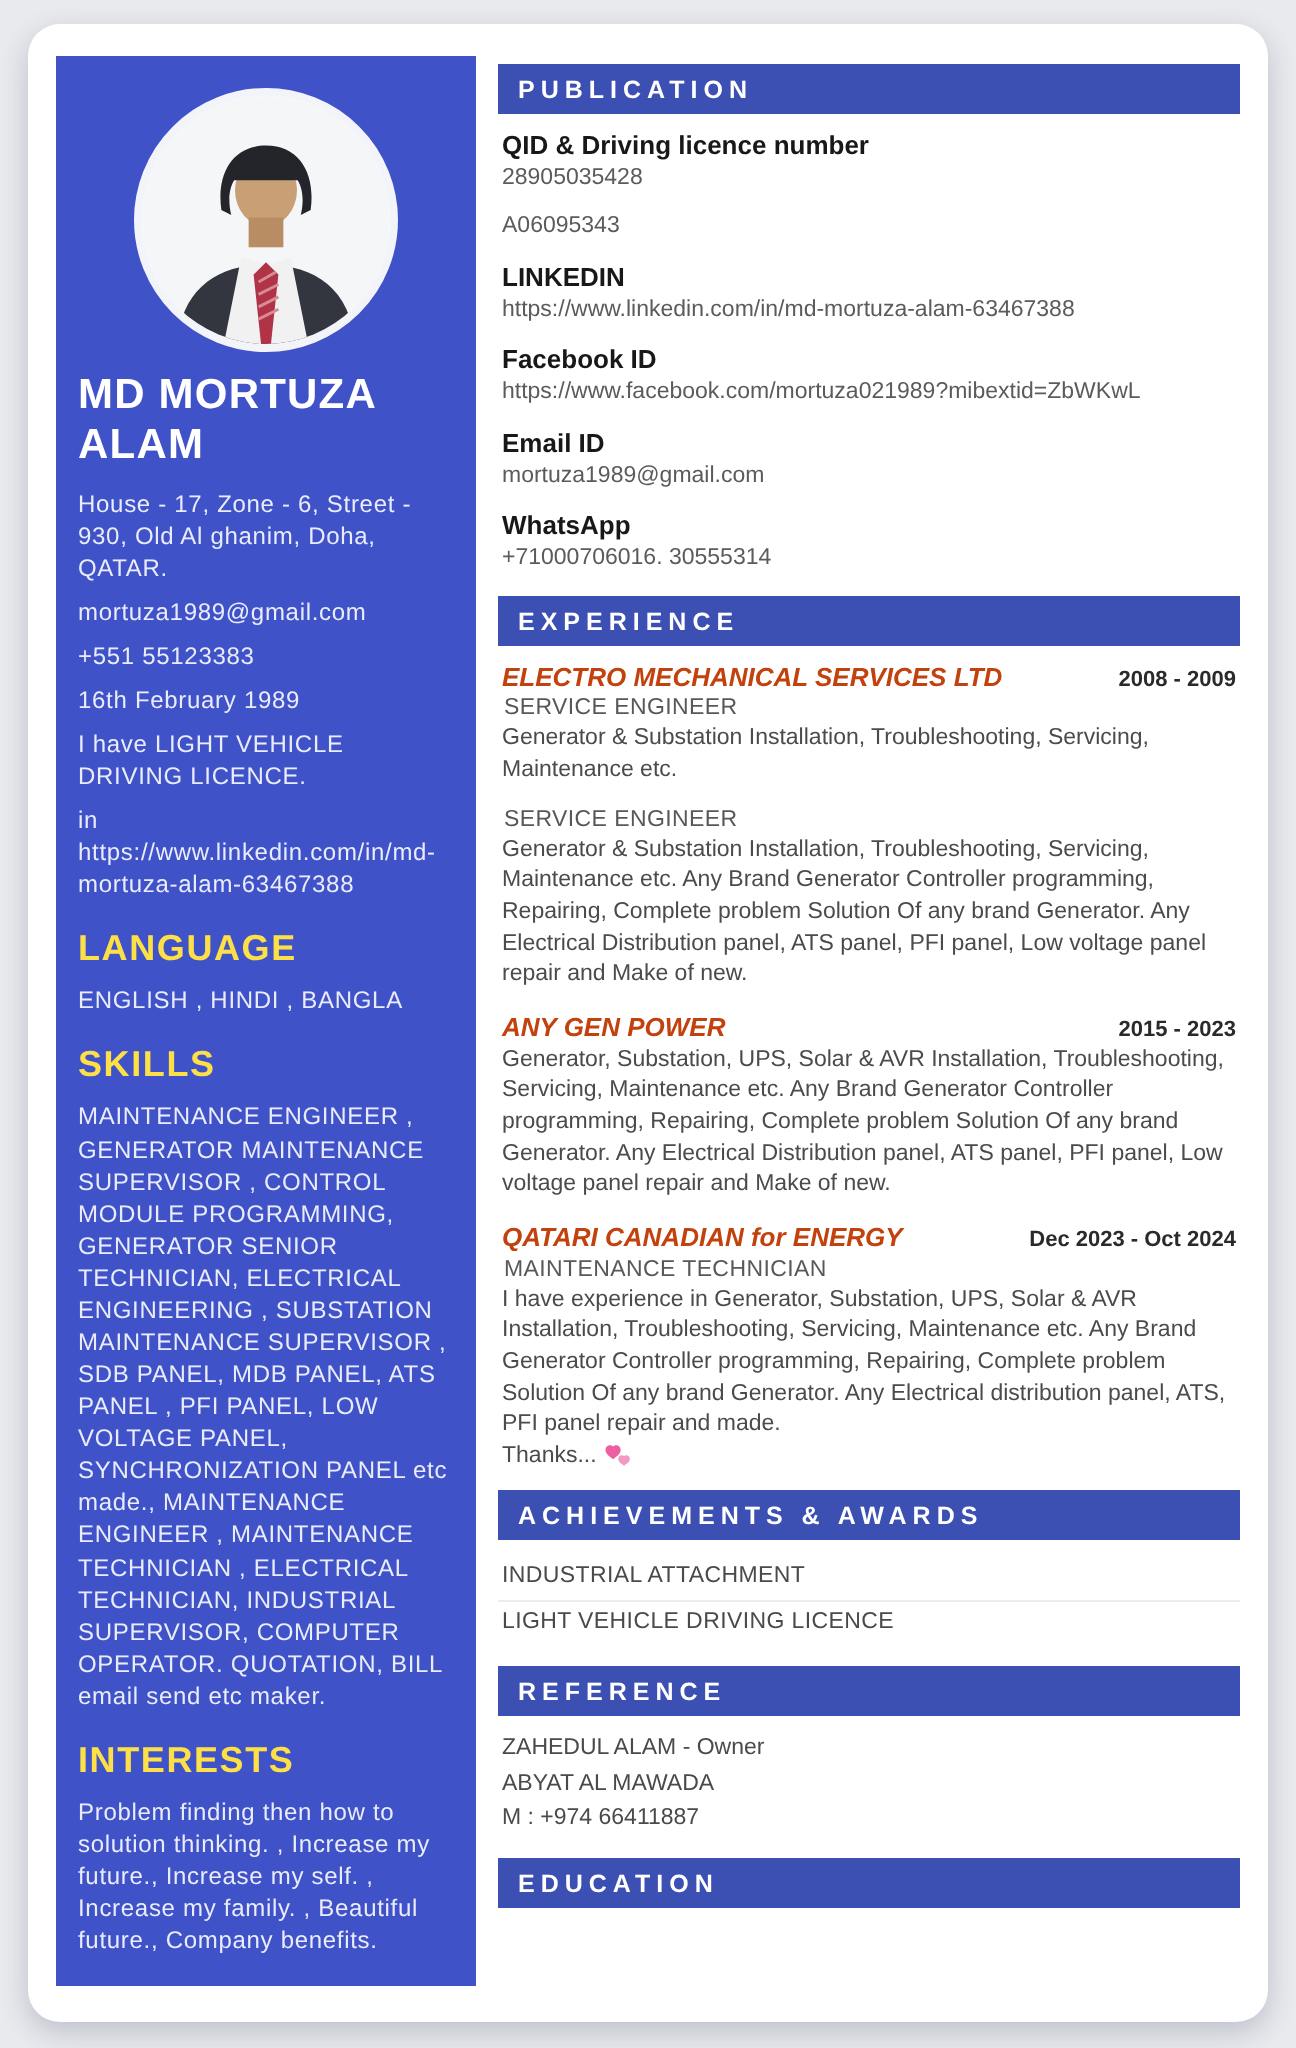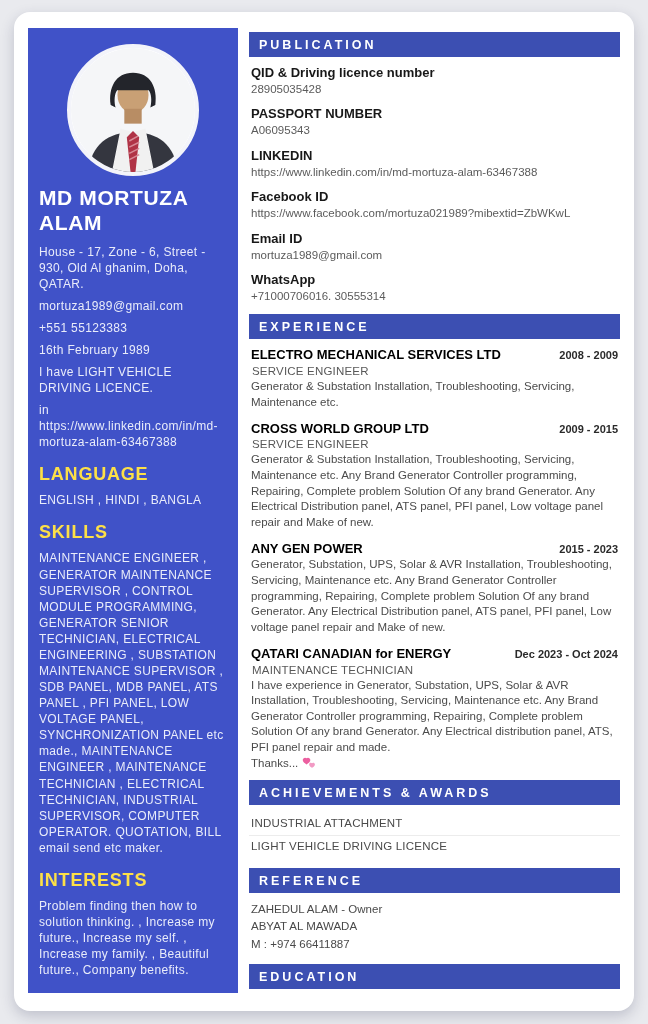--- a/index.html
+++ b/index.html
@@ -81,21 +81,21 @@
     letter-spacing:3px;
     padding:6px 10px 5px 10px;
     margin-bottom:8px;
   }
   .section{margin-bottom:10px;}
   .pub-item{margin:0 2px 9px 2px;}
   .pub-label{font-size:13px;font-weight:bold;color:#181818;line-height:1.3;}
   .pub-value{font-size:11.5px;color:#5b5b5b;line-height:1.35;}
   .entry{margin:0 2px 10px 2px;}
   .entry-top{display:flex;justify-content:space-between;align-items:baseline;gap:8px;}
-  .entry-title{font-size:13px;font-weight:bold;color:#000000;line-height:1.3;}
+  .entry-title{font-size:13px;font-weight:bold;color:#c2410c;line-height:1.3;font-style:italic;}
   .entry-date{font-size:11px;font-weight:bold;color:#2a2a2a;white-space:nowrap;text-align:right;}
   .entry-role{font-size:11.5px;color:#585858;margin:1px 0 2px 1px;letter-spacing:0.2px;}
   .entry-desc{font-size:11.5px;color:#4b4b4b;line-height:1.36;}
   .thanks-line{font-size:11.5px;color:#4b4b4b;display:flex;align-items:center;gap:3px;margin-top:1px;}
   .award-item{
     font-size:11.5px;color:#4a4a4a;letter-spacing:0.2px;
     padding:4px 2px 6px 2px;
     border-bottom:1px solid #ececec;
   }
   .award-item:last-child{border-bottom:none;}
@@ -145,21 +145,20 @@
   <div class="main">
 
     <div class="section">
       <div class="banner">PUBLICATION</div>
 
       <div class="pub-item">
         <div class="pub-label">QID &amp; Driving licence number</div>
         <div class="pub-value">28905035428</div>
       </div>
       <div class="pub-item">
-        <div class="pub-label">PASSPORT NUMBER</div>
         <div class="pub-value">A06095343</div>
       </div>
       <div class="pub-item">
         <div class="pub-label">LINKEDIN</div>
         <div class="pub-value">https://www.linkedin.com/in/md-mortuza-alam-63467388</div>
       </div>
       <div class="pub-item">
         <div class="pub-label">Facebook ID</div>
         <div class="pub-value">https://www.facebook.com/mortuza021989?mibextid=ZbWKwL</div>
       </div>
@@ -179,24 +178,20 @@
       <div class="entry">
         <div class="entry-top">
           <div class="entry-title">ELECTRO MECHANICAL SERVICES LTD</div>
           <div class="entry-date">2008 - 2009</div>
         </div>
         <div class="entry-role">SERVICE ENGINEER</div>
         <div class="entry-desc">Generator &amp; Substation Installation, Troubleshooting, Servicing, Maintenance etc.</div>
       </div>
 
       <div class="entry">
-        <div class="entry-top">
-          <div class="entry-title">CROSS WORLD GROUP LTD</div>
-          <div class="entry-date">2009 - 2015</div>
-        </div>
         <div class="entry-role">SERVICE ENGINEER</div>
         <div class="entry-desc">Generator &amp; Substation Installation, Troubleshooting, Servicing, Maintenance etc. Any Brand Generator Controller programming, Repairing, Complete problem Solution Of any brand Generator. Any Electrical Distribution panel, ATS panel, PFI panel, Low voltage panel repair and Make of new.</div>
       </div>
 
       <div class="entry">
         <div class="entry-top">
           <div class="entry-title">ANY GEN POWER</div>
           <div class="entry-date">2015 - 2023</div>
         </div>
         <div class="entry-desc">Generator, Substation, UPS, Solar &amp; AVR Installation, Troubleshooting, Servicing, Maintenance etc. Any Brand Generator Controller programming, Repairing, Complete problem Solution Of any brand Generator. Any Electrical Distribution panel, ATS panel, PFI panel, Low voltage panel repair and Make of new.</div>

